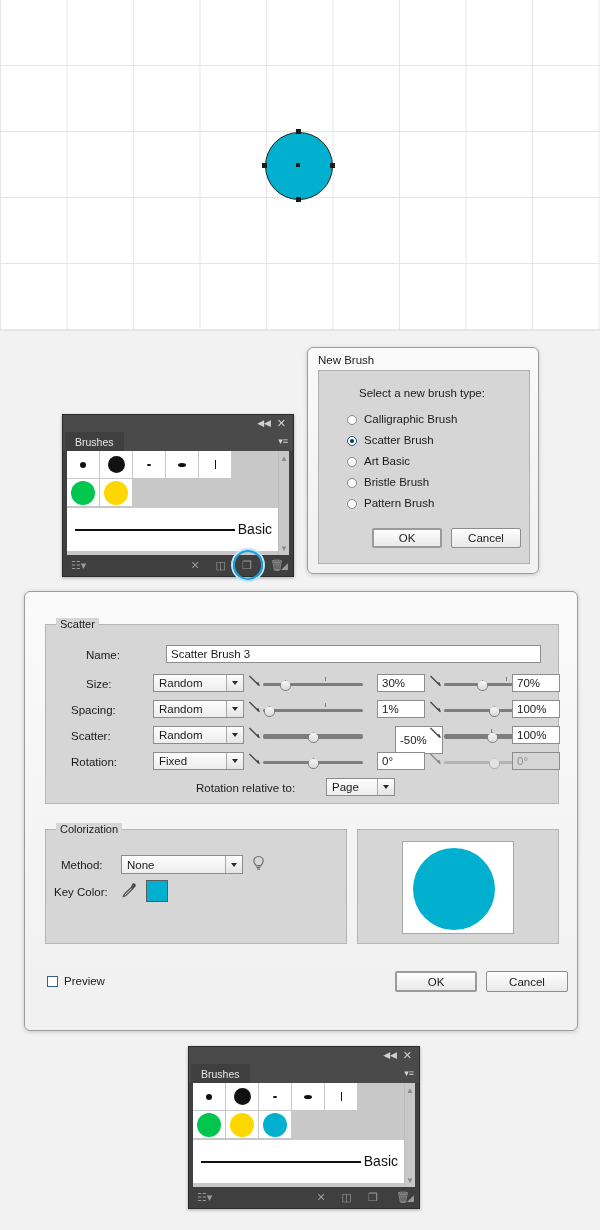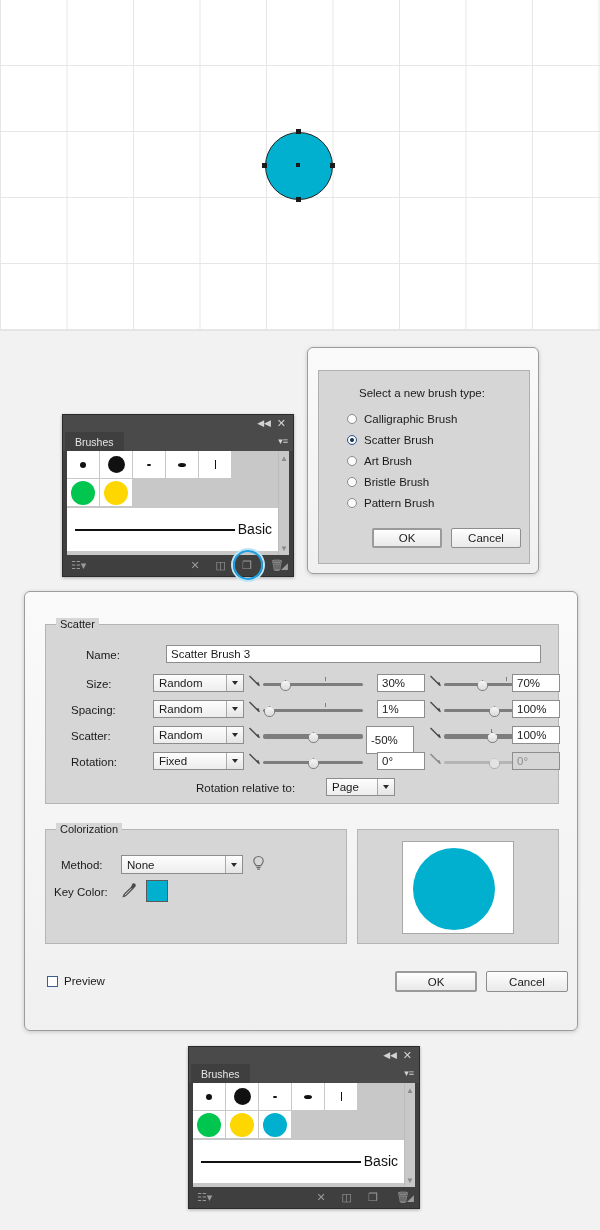--- a/index.html
+++ b/index.html
@@ -71,21 +71,21 @@
     padding:0 4px;font-size:11px;color:#1a1a1a;
   }
 
   
   #new-brush{left:307px;top:347px;width:232px;height:227px;}
   #new-brush .inner{
     position:absolute;left:10px;top:22px;width:212px;height:194px;
     border:1px solid #b0b0b0;background:#d6d6d6;box-sizing:border-box;
   }
   #nb-prompt{position:absolute;left:16px;top:16px;font-size:11.5px;margin-left:24px;}
-  .radio-row{position:absolute;left:28px;display:flex;align-items:center;gap:7px;font-size:11.5px;}
+  .radio-row{position:absolute;left:28px;display:flex;align-items:flex-end;gap:7px;font-size:11.5px;}
   .radio{
     width:10px;height:10px;border-radius:50%;
     border:1px solid #8b8b8b;background:#fbfbfb;box-sizing:border-box;
     display:inline-block;position:relative;flex:none;
   }
   .radio.checked{border-color:#1f4d8f;}
   .radio.checked:after{
     content:"";position:absolute;left:2px;top:2px;width:4px;height:4px;
     border-radius:50%;background:#16304f;
   }
@@ -232,34 +232,35 @@
   <div id="shape-circle" style="background: rgb(0, 176, 206);"></div>
   <div class="anchor top"></div>
   <div class="anchor bottom"></div>
   <div class="anchor left"></div>
   <div class="anchor right"></div>
   <div class="center-dot"></div>
 
 </div>
 
 <div class="dlg" id="new-brush">
+  <div class="dlg-title">New Brush</div>
   <div class="inner">
     <div id="nb-prompt">Select a new brush type:</div>
 
     <div class="radio-row" style="top:42px;">
       <span class="radio"></span>
       <span>Calligraphic Brush</span>
     </div>
     <div class="radio-row" style="top:63px;">
       <span class="radio checked"></span>
       <span>Scatter Brush</span>
     </div>
     <div class="radio-row" style="top:84px;">
       <span class="radio"></span>
-      <span>Art Brush</span>
+      <span>Art Basic</span>
     </div>
     <div class="radio-row" style="top:105px;">
       <span class="radio"></span>
       <span>Bristle Brush</span>
     </div>
     <div class="radio-row" style="top:126px;">
       <span class="radio"></span>
       <span>Pattern Brush</span>
     </div>
 
@@ -399,21 +400,21 @@
         </span>
     </div>
     <svg class="slider-pen" style="left:202px;top:101px;" viewBox="0 0 14 13">
       <path d="M1.5 2 L11 11.5" stroke="#4a4a4a" stroke-width="1.4" fill="none"></path>
       <path d="M8 9 L12 12.5 L10.5 8 Z" fill="#4a4a4a"></path>
     </svg>
     <div class="slider thick" style="left:217px;top:104px;width:100px;">
       <div class="track"></div>
       <div class="knob" style="left:45%;"></div>
     </div>
-    <div class="txtfield" style="left:320px;top:101px;width:48px;height:28px;">-50%</div>
+    <div class="txtfield" style="left:349px;top:101px;width:48px;height:28px;">-50%</div>
     <svg class="slider-pen" style="left:383px;top:101px;" viewBox="0 0 14 13">
       <path d="M1.5 2 L11 11.5" stroke="#4a4a4a" stroke-width="1.4" fill="none"></path>
       <path d="M8 9 L12 12.5 L10.5 8 Z" fill="#4a4a4a"></path>
     </svg>
     <div class="slider thick" style="left:398px;top:104px;width:100px;">
       <div class="track"></div>
         <div class="tick" style="left:47%;"></div>
       <div class="knob" style="left:43%;"></div>
     </div>
     <div class="txtfield" style="left:466px;top:101px;width:48px;height:18px;">100%</div>

